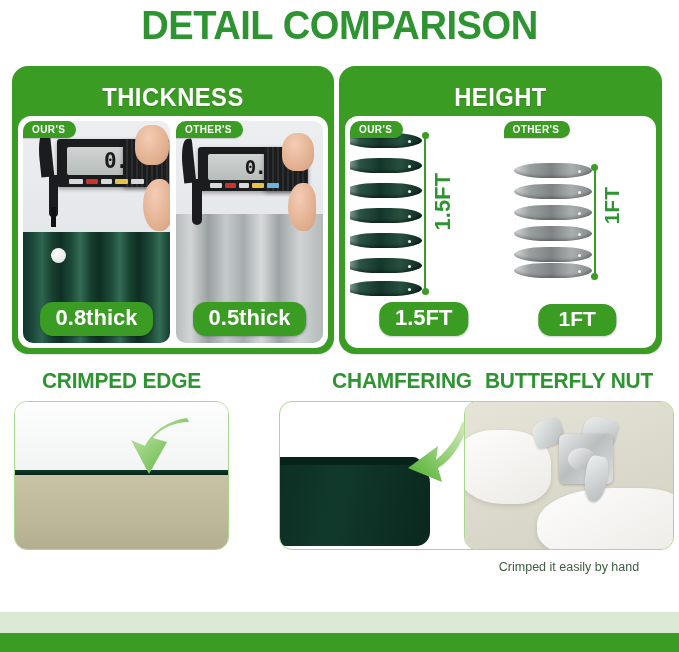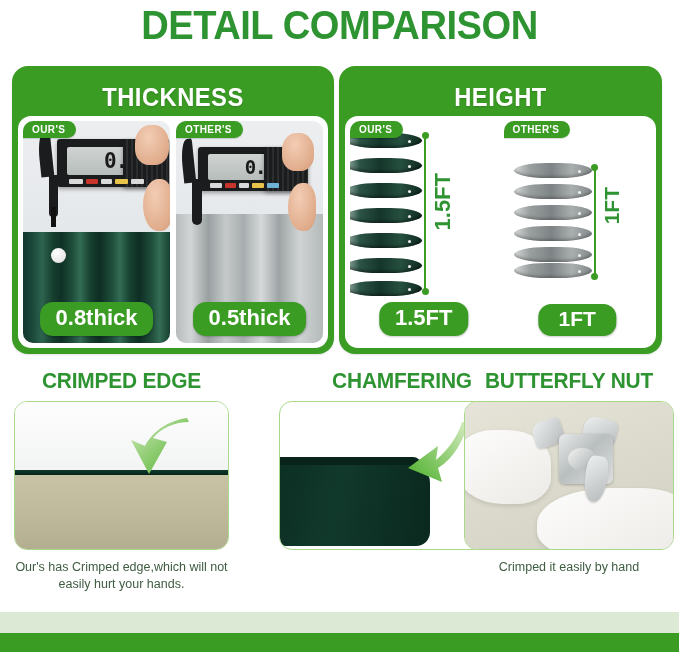--- a/index.html
+++ b/index.html
@@ -311,21 +311,20 @@
     <svg class="arrow-svg" style="left:112px;top:14px;" width="70" height="62" viewBox="0 0 70 62">
       <defs>
           <linearGradient id="ag1" x1="0" y1="0" x2="1" y2="1">
         <stop offset="0" stop-color="#cfe9b8"></stop>
             <stop offset="1" stop-color="#4caf2a"></stop>
           </linearGradient>
         </defs>
       <path d="M60 2 C44 4 26 14 18 30 L4 24 L22 58 L40 26 L26 22 C34 12 48 6 62 6 Z" fill="url(#ag1)"></path>
     </svg>
   </div>
-  <div class="feat-cap">Our's has  Crimped edge,which will not easily hurt your hands.</div>
 </div>
 
 <div class="feat" id="feat-chamfer">
   <div class="feat-title">CHAMFERING</div>
   <div class="feat-img">
     <div class="ch-block"></div>
     <svg class="arrow-svg" style="left:124px;top:18px;" width="72" height="66" viewBox="0 0 72 66">
       <defs>
           <linearGradient id="ag2" x1="1" y1="0" x2="0" y2="1">
         <stop offset="0" stop-color="#d6ecc0"></stop>

